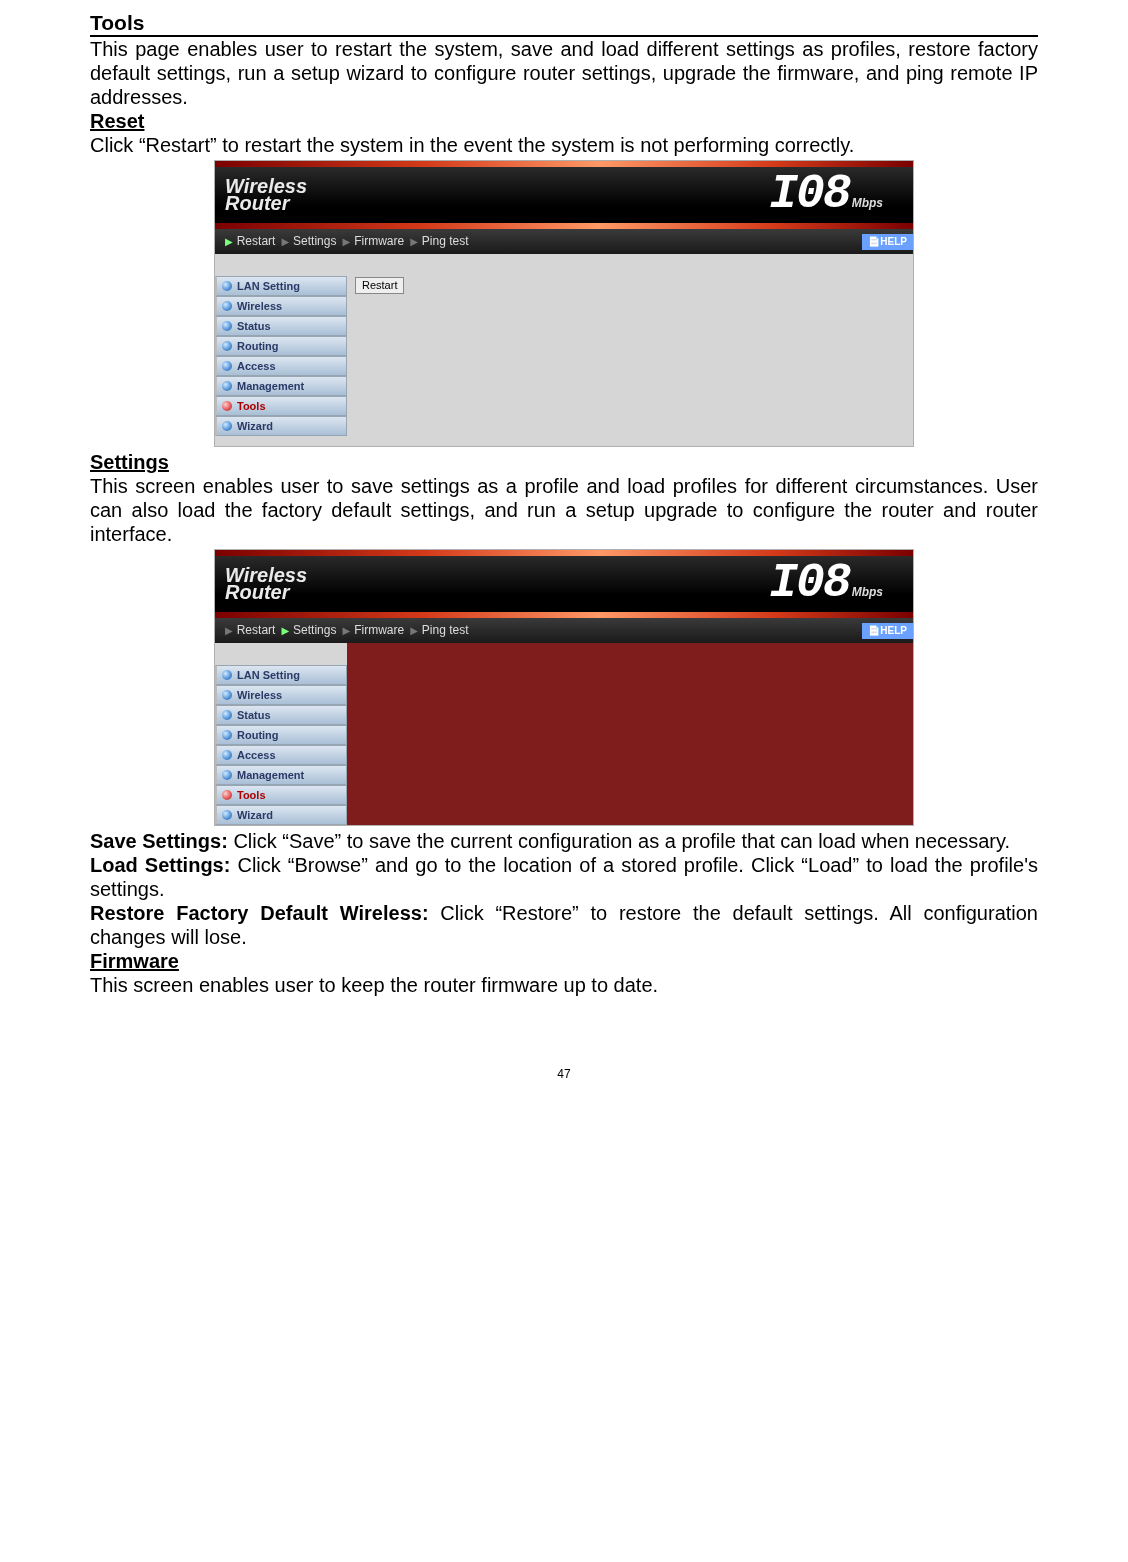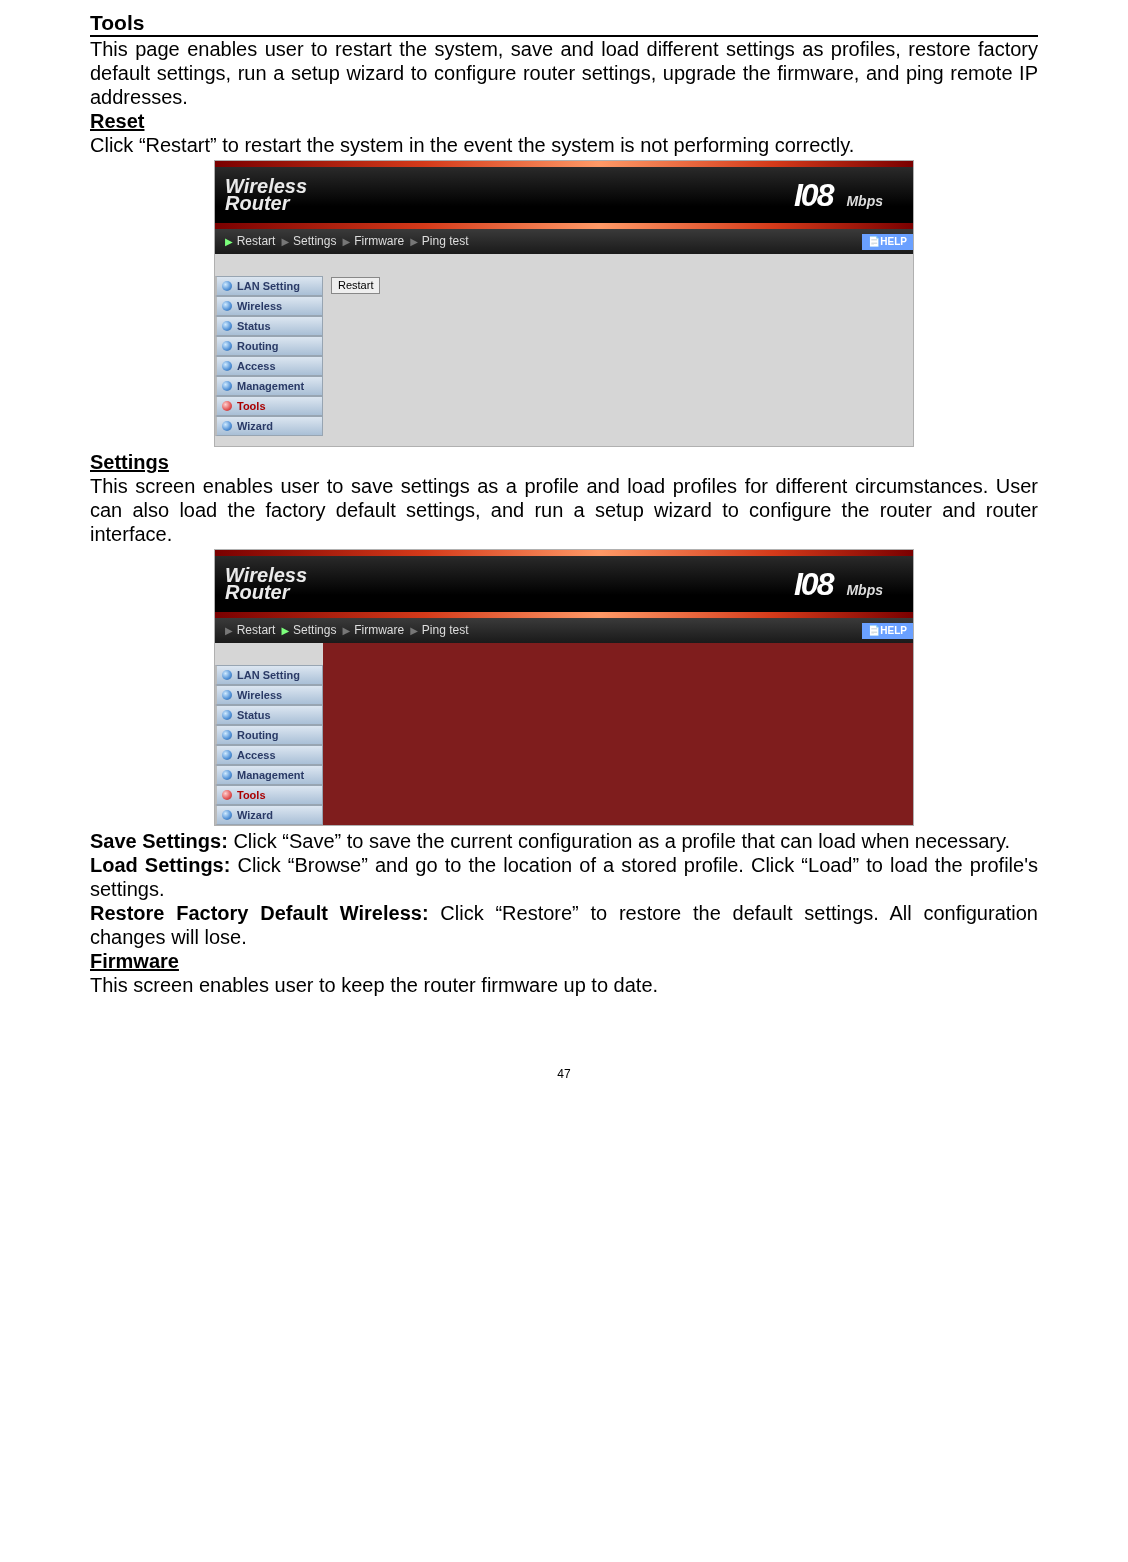--- a/index.html
+++ b/index.html
@@ -43,22 +43,22 @@
   .hdr-right {
     position: absolute;
     right: 30px;
     color: #fff;
     font-style: italic;
     font-weight: bold;
     font-size: 30px;
     display:flex;
     align-items:baseline;
   }
-  .hdr-right .big { font-size: 32px; letter-spacing:-2px; }
-  .hdr-right .mbps { font-style: italic; font-size: 14px; color:#ddd; margin-left:14px;}
+  .hdr-right .big { font-size: 48px; letter-spacing:-2px;font-family:Liberation Mono, monospace; }
+  .hdr-right .mbps { font-style: italic; font-size: 12px; color:#ddd; margin-left:2px;}
   .red-strip {
     height: 6px;
     background: linear-gradient(to right, #7a0000, #d43a1a 30%, #ff9966 55%, #d43a1a 80%, #7a0000);
   }
   .tabbar {
     background: linear-gradient(to bottom, #3a3a3a, #1a1a1a);
     height: 25px;
     display: flex;
     align-items: center;
     padding-left: 8px;
@@ -72,21 +72,21 @@
     margin-left: auto;
     background: #6aa0ff;
     color: #fff;
     font-size: 10px;
     font-weight: bold;
     padding: 1px 6px;
     display:flex; align-items:center;
     height:16px;
   }
   .content-row { display: flex; }
-  .sidebar { width: 108px; background: #d6d6d6; padding-top: 22px; }
+  .sidebar { width: 132px; background: #d6d6d6; padding-top: 22px; }
   .nav-item {
     display: flex;
     align-items: center;
     height: 20px;
     background: linear-gradient(to bottom, #dce6f1, #a9bfd6);
     border: 1px solid #98a5b2;
     border-left: 2px solid #bbb;
     margin-bottom: 0;
     font-size: 11px;
     font-weight: bold;
@@ -211,21 +211,21 @@
     <div class="main-panel">
       <div class="spacer-v"></div>
       <button class="btn-small">Restart</button>
       <div style="height:140px;"></div>
     </div>
   </div>
 </div>
 
 
 <span class="section-title">Settings</span>
-<p class="body-text">This screen enables user to save settings as a profile and load profiles for different circumstances. User can also load the factory default settings, and run a setup wizard to configure the router and router interface.</p>
+<p class="body-text">This screen enables user to save settings as a profile and load profiles for different circumstances. User can also load the factory default settings, and run a setup upgrade to configure the router and router interface.</p>
 
 
 <div class="router-shot">
   <div class="red-strip"></div>
   <div class="hdr">
     <div class="hdr-left">
       <div>Wireless</div>
       <div>Router</div>
     </div>
     <div class="hdr-right">

